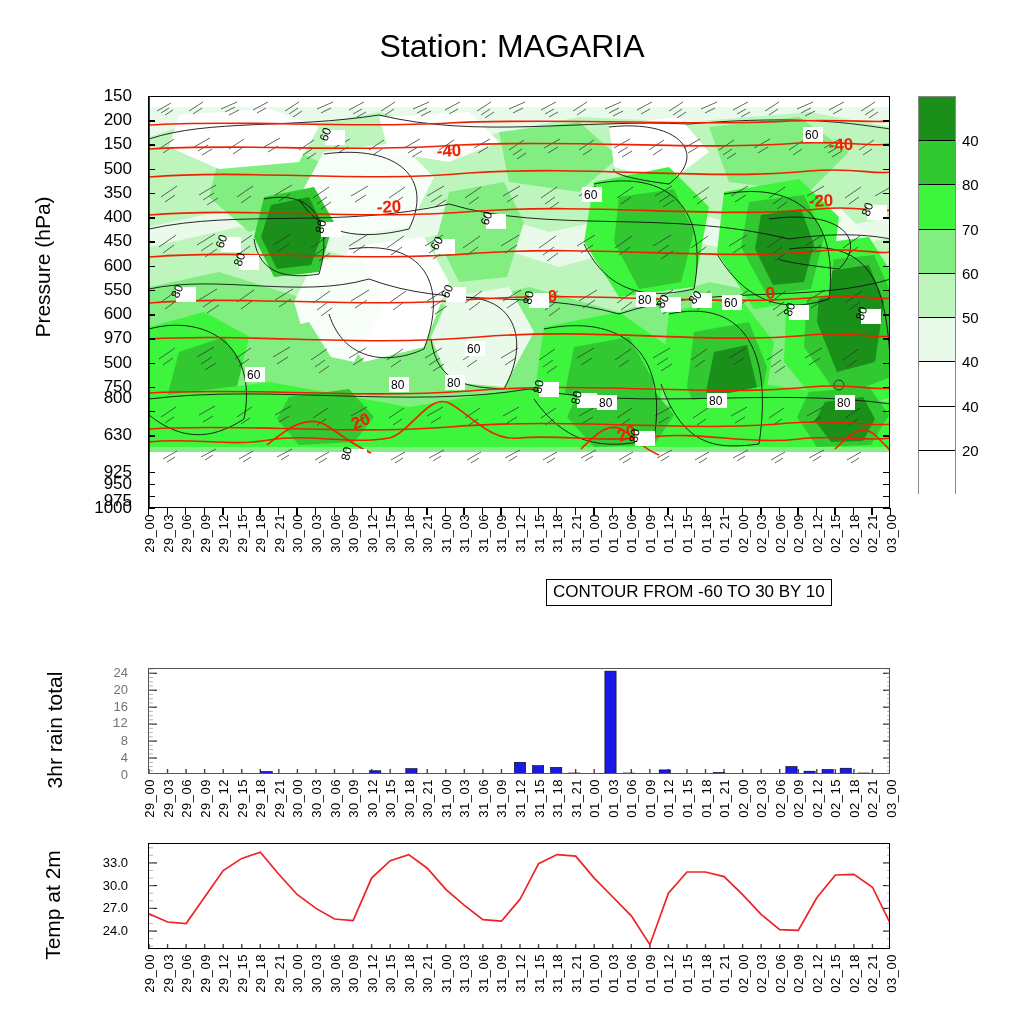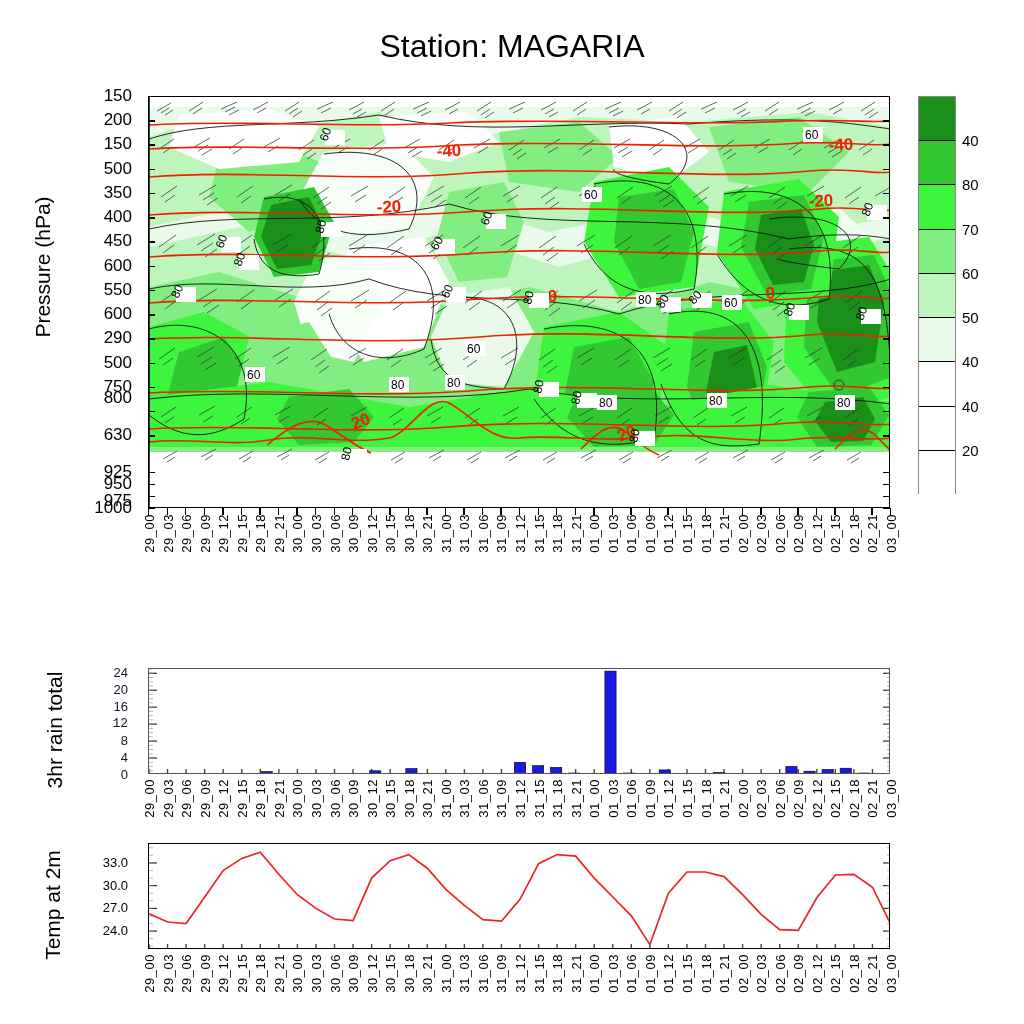--- a/index.html
+++ b/index.html
@@ -111,21 +111,21 @@
     left: 148px; top: 668px;
     width: 742px; height: 106px;
     border: 1.5px solid #555;
     box-sizing: border-box;
     background: #fff;
     overflow: hidden;
   }
   #rain-ylabels { position: absolute; left: 0; top: 668px; width: 140px; height: 106px; }
   #rain-ylabels .yl {
     position: absolute; right: 12px;
-    font-size: 13px; color: #0f172a;
+    font-size: 13px; color: #737373;
     transform: translateY(-50%);
   }
   #rain-title {
     position: absolute;
     left: -60px; top: 718px;
     width: 230px;
     transform: rotate(-90deg);
     transform-origin: center center;
     text-align: center;
     font-size: 21px;
@@ -173,21 +173,21 @@
       <div class="yl" style="top: 0px;">150</div>
       <div class="yl" style="top: 24.2353px;">200</div>
       <div class="yl" style="top: 48.4706px;">150</div>
       <div class="yl" style="top: 72.7059px;">500</div>
       <div class="yl" style="top: 96.9412px;">350</div>
       <div class="yl" style="top: 121.176px;">400</div>
       <div class="yl" style="top: 145.412px;">450</div>
       <div class="yl" style="top: 169.647px;">600</div>
       <div class="yl" style="top: 193.882px;">550</div>
       <div class="yl" style="top: 218.118px;">600</div>
-      <div class="yl" style="top: 242.353px;">290</div>
+      <div class="yl" style="top: 242.353px;">970</div>
       <div class="yl" style="top: 266.588px;">500</div>
       <div class="yl" style="top: 290.824px;">750</div>
       <div class="yl" style="top: 302px;">800</div>
       <div class="yl" style="top: 339.294px;">630</div>
       <div class="yl" style="top: 375.647px;">925</div>
       <div class="yl" style="top: 387.765px;">950</div>
       <div class="yl" style="top: 405px;">975</div>
       <div class="yl" style="top: 412px;">1000</div>
     </div>
 
@@ -604,20 +604,21 @@
       <div class="cbl" style="top: 44.2222px;">40</div>
       <div class="cbl" style="top: 88.4444px;">80</div>
       <div class="cbl" style="top: 132.667px;">70</div>
       <div class="cbl" style="top: 176.889px;">60</div>
       <div class="cbl" style="top: 221.111px;">50</div>
       <div class="cbl" style="top: 265.333px;">40</div>
       <div class="cbl" style="top: 309.556px;">40</div>
       <div class="cbl" style="top: 353.778px;">20</div>
     </div>
 
+  <div id="contour-caption">CONTOUR FROM -60 TO 30 BY 10</div>
 
   <div id="rain-title">3hr rain total</div>
   <div id="rain-ylabels">
       <div class="yl" style="top: 106px;">0</div>
       <div class="yl" style="top: 89.04px;">4</div>
       <div class="yl" style="top: 72.08px;">8</div>
       <div class="yl" style="top: 55.12px; font-family: Liberation Mono, monospace;">12</div>
       <div class="yl" style="top: 38.16px;">16</div>
       <div class="yl" style="top: 21.2px;">20</div>
       <div class="yl" style="top: 4.24px;">24</div>

